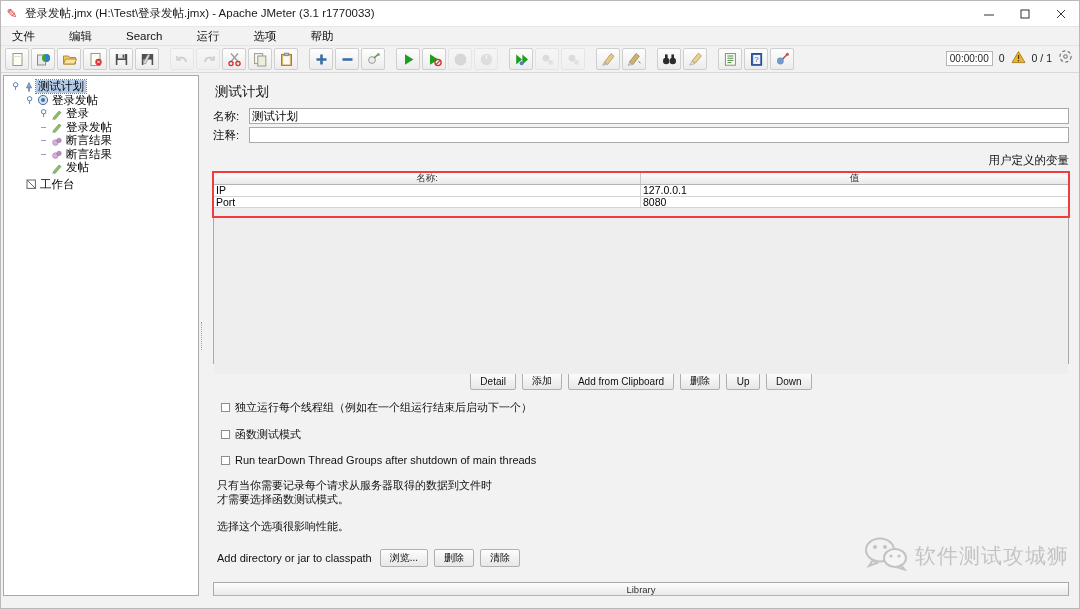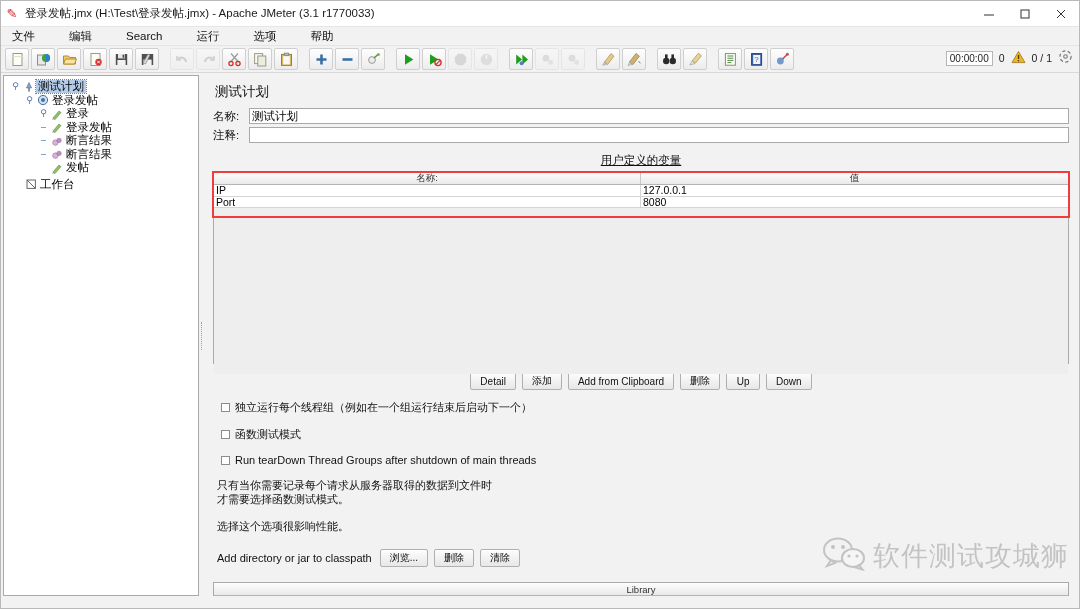--- a/index.html
+++ b/index.html
@@ -63,21 +63,21 @@
 
   
   .panel { background:#f2f2f2; padding:6px 8px 0 8px; flex:1; display:flex; flex-direction:column;
            min-height:0; overflow:hidden; }
   .panel-title { font-size:13.5px; color:#111; padding:2px 2px 4px 2px; }
   .hrline { height:1px; background:#d0d0d0; margin:0 0 3px 0; }
   .field-row { display:flex; align-items:center; margin-bottom:3px; }
   .field-label { width:36px; font-size:11.5px; color:#111; }
   .field-input { flex:1; height:16px; background:#fff; border:1px solid #a9a9a9;
                  font-size:11.5px; padding:0 2px; line-height:14px; color:#000; }
-  .section-title { text-align:center; font-size:11.5px; margin:7px 0 4px 0; color:#111;text-decoration:underline; }
+  .section-title { text-align:right; font-size:11.5px; margin:7px 0 4px 0; color:#111; }
 
   
   .tablebox { border:1px solid #a9a9a9; background:#fff; height:192px; position:relative;
               display:flex; flex-direction:column; }
   .thead { display:flex; height:12px; background:linear-gradient(#fdfdfd,#e9e9e9);
            border-bottom:1px solid #b4b4b4; }
   .th { font-size:9.5px; display:flex; align-items:center; justify-content:center;
         color:#333; border-right:1px solid #c8c8c8; }
   .th:last-child { border-right:none; }
   .tbody { flex:1; background:#fff; }
@@ -109,21 +109,21 @@
   .libbox { border:1px solid #a9a9a9; background:#f2f2f2; height:50px;
             display:flex; flex-direction:column; }
   .libhead { height:13px; background:linear-gradient(#fdfdfd,#e9e9e9);
              border-bottom:1px solid #b4b4b4; display:flex; align-items:center;
              justify-content:center; font-size:9.5px; color:#333; }
   .libbody { flex:1; background:#eeeeee; }
 
   
   .watermark { position:absolute; right:8px; bottom:22px; display:flex; align-items:center;
                gap:6px; opacity:.30; pointer-events:none; }
-  .wm-text { font-size:27px; color:#5a5a5a; font-family:Liberation Sans, sans-serif;
+  .wm-text { font-size:21px; color:#5a5a5a; font-family:Liberation Sans, sans-serif;
              letter-spacing:1px; }
   .statusbar { height:10px; background:#f2f2f2; flex:none; }
 </style>
 </head>
 <body>
 
 <div id="app">
 
   <div class="titlebar">
     <div class="tb-icon">✎</div>

